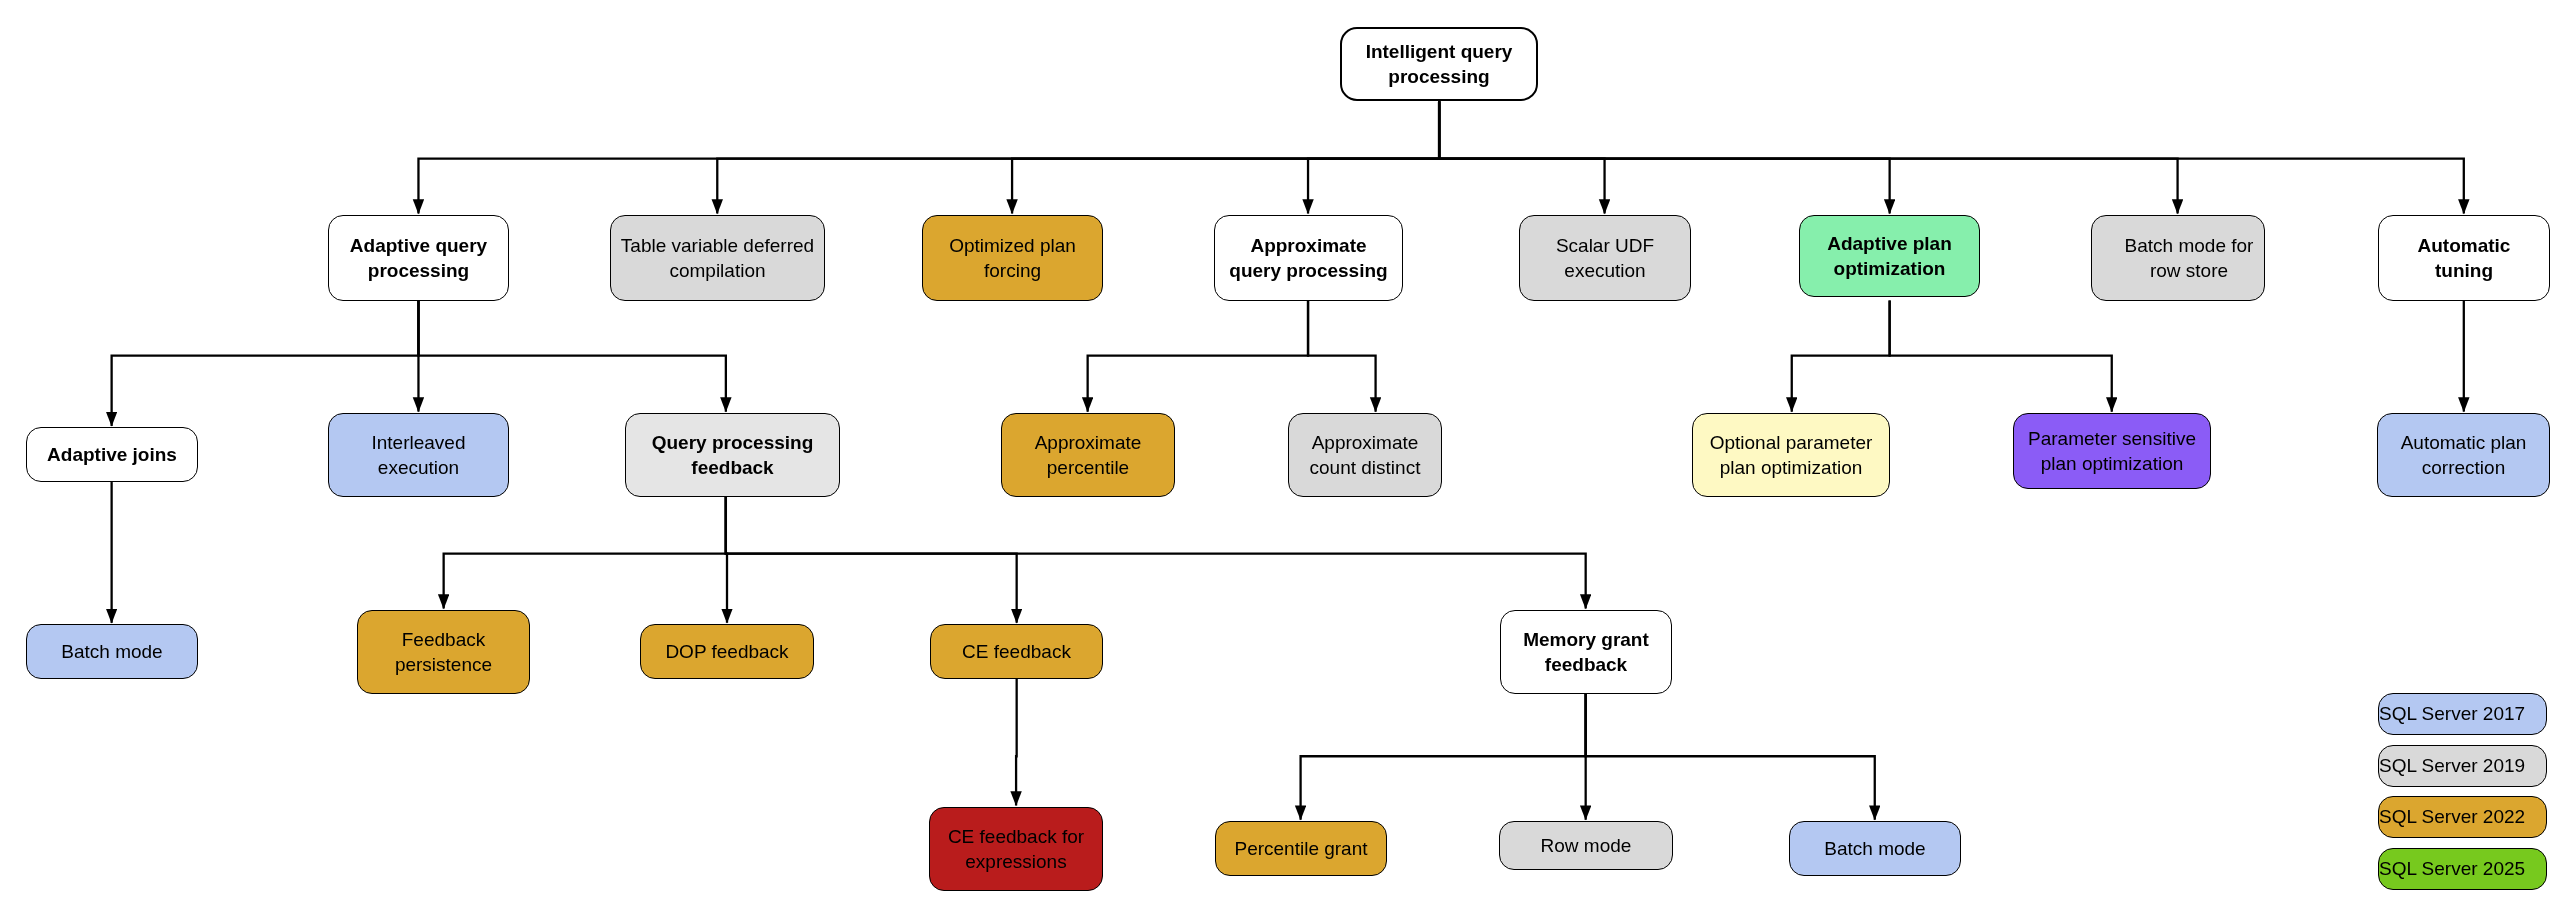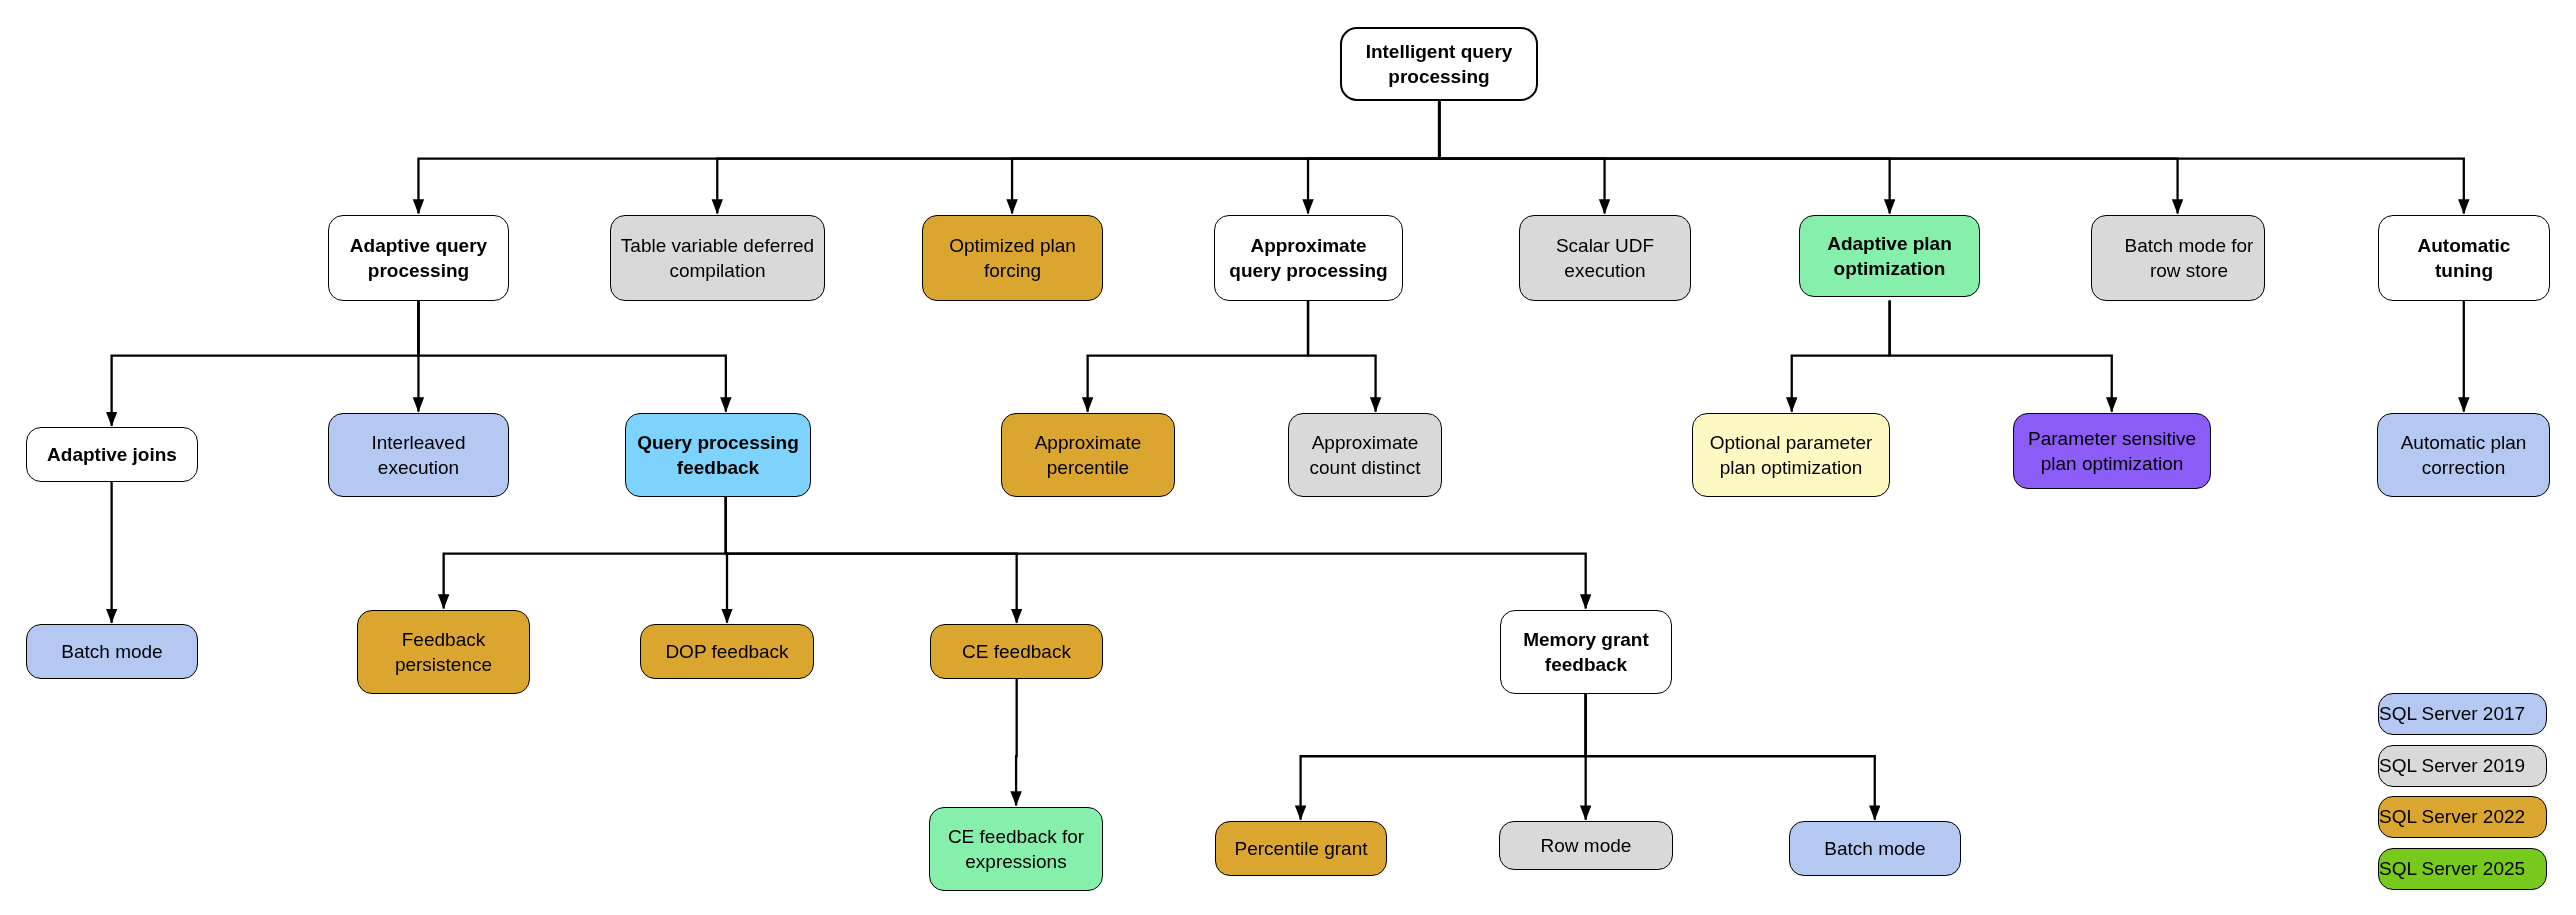--- a/index.html
+++ b/index.html
@@ -118,21 +118,21 @@
       </div>
       <div class="node parent" style="left: 2378px; top: 215px; width: 172px; height: 86px; background: rgb(255, 255, 255);">
         <span>Automatic tuning</span>
       </div>
       <div class="node parent" style="left: 26px; top: 427px; width: 172px; height: 55px; background: rgb(255, 255, 255);">
         <span>Adaptive joins</span>
       </div>
       <div class="node" style="left: 328px; top: 413px; width: 181px; height: 84px; background: rgb(180, 200, 242);">
         <span>Interleaved execution</span>
       </div>
-      <div class="node parent" style="left: 625px; top: 413px; width: 186px; height: 84px; background: #7dd3fc;">
+      <div class="node parent" style="left: 625px; top: 413px; width: 215px; height: 84px; background: #e5e5e5;">
         <span>Query processing feedback</span>
       </div>
       <div class="node" style="left: 1001px; top: 413px; width: 174px; height: 84px; background: rgb(219, 166, 47);">
         <span>Approximate percentile</span>
       </div>
       <div class="node" style="left: 1288px; top: 413px; width: 154px; height: 84px; background: rgb(217, 217, 217);">
         <span>Approximate count distinct</span>
       </div>
       <div class="node" style="left: 1692px; top: 413px; width: 198px; height: 84px; background: #fef9c3;">
         <span>Optional parameter plan optimization</span>
@@ -151,21 +151,21 @@
       </div>
       <div class="node" style="left: 640px; top: 624px; width: 174px; height: 55px; background: rgb(219, 166, 47);">
         <span>DOP feedback</span>
       </div>
       <div class="node" style="left: 930px; top: 624px; width: 173px; height: 55px; background: rgb(219, 166, 47);">
         <span>CE feedback</span>
       </div>
       <div class="node parent" style="left: 1500px; top: 610px; width: 172px; height: 84px; background: rgb(255, 255, 255);">
         <span>Memory grant feedback</span>
       </div>
-      <div class="node" style="left: 929px; top: 807px; width: 174px; height: 84px; background: #86efac;">
+      <div class="node" style="left: 929px; top: 807px; width: 174px; height: 84px; background: #b91c1c;">
         <span>CE feedback for expressions</span>
       </div>
       <div class="node" style="left: 1215px; top: 821px; width: 172px; height: 55px; background: rgb(219, 166, 47);">
         <span>Percentile grant</span>
       </div>
       <div class="node" style="left: 1499px; top: 821px; width: 174px; height: 49px; background: rgb(217, 217, 217);">
         <span>Row mode</span>
       </div>
       <div class="node" style="left: 1789px; top: 821px; width: 172px; height: 55px; background: rgb(180, 200, 242);">
         <span>Batch mode</span>

